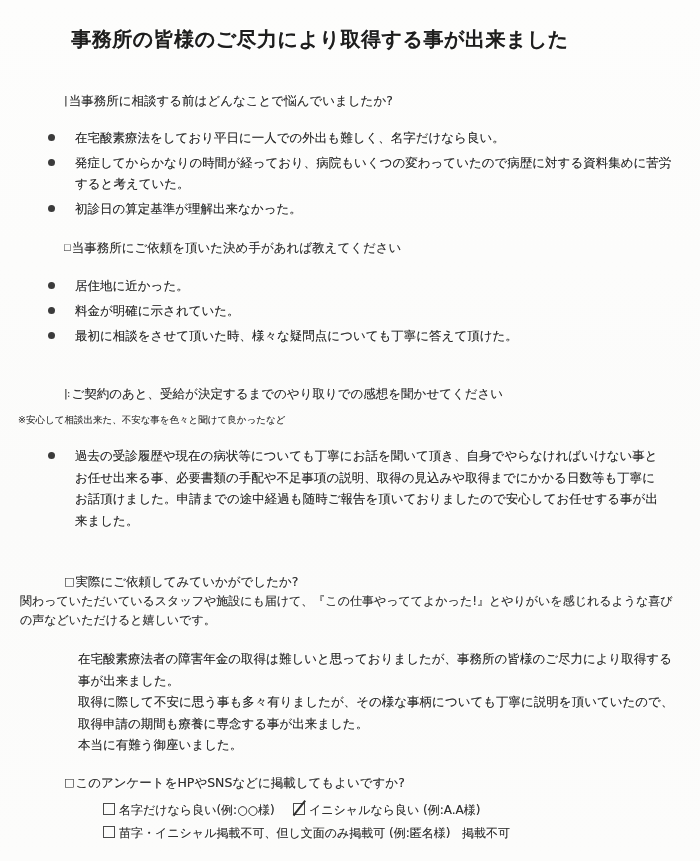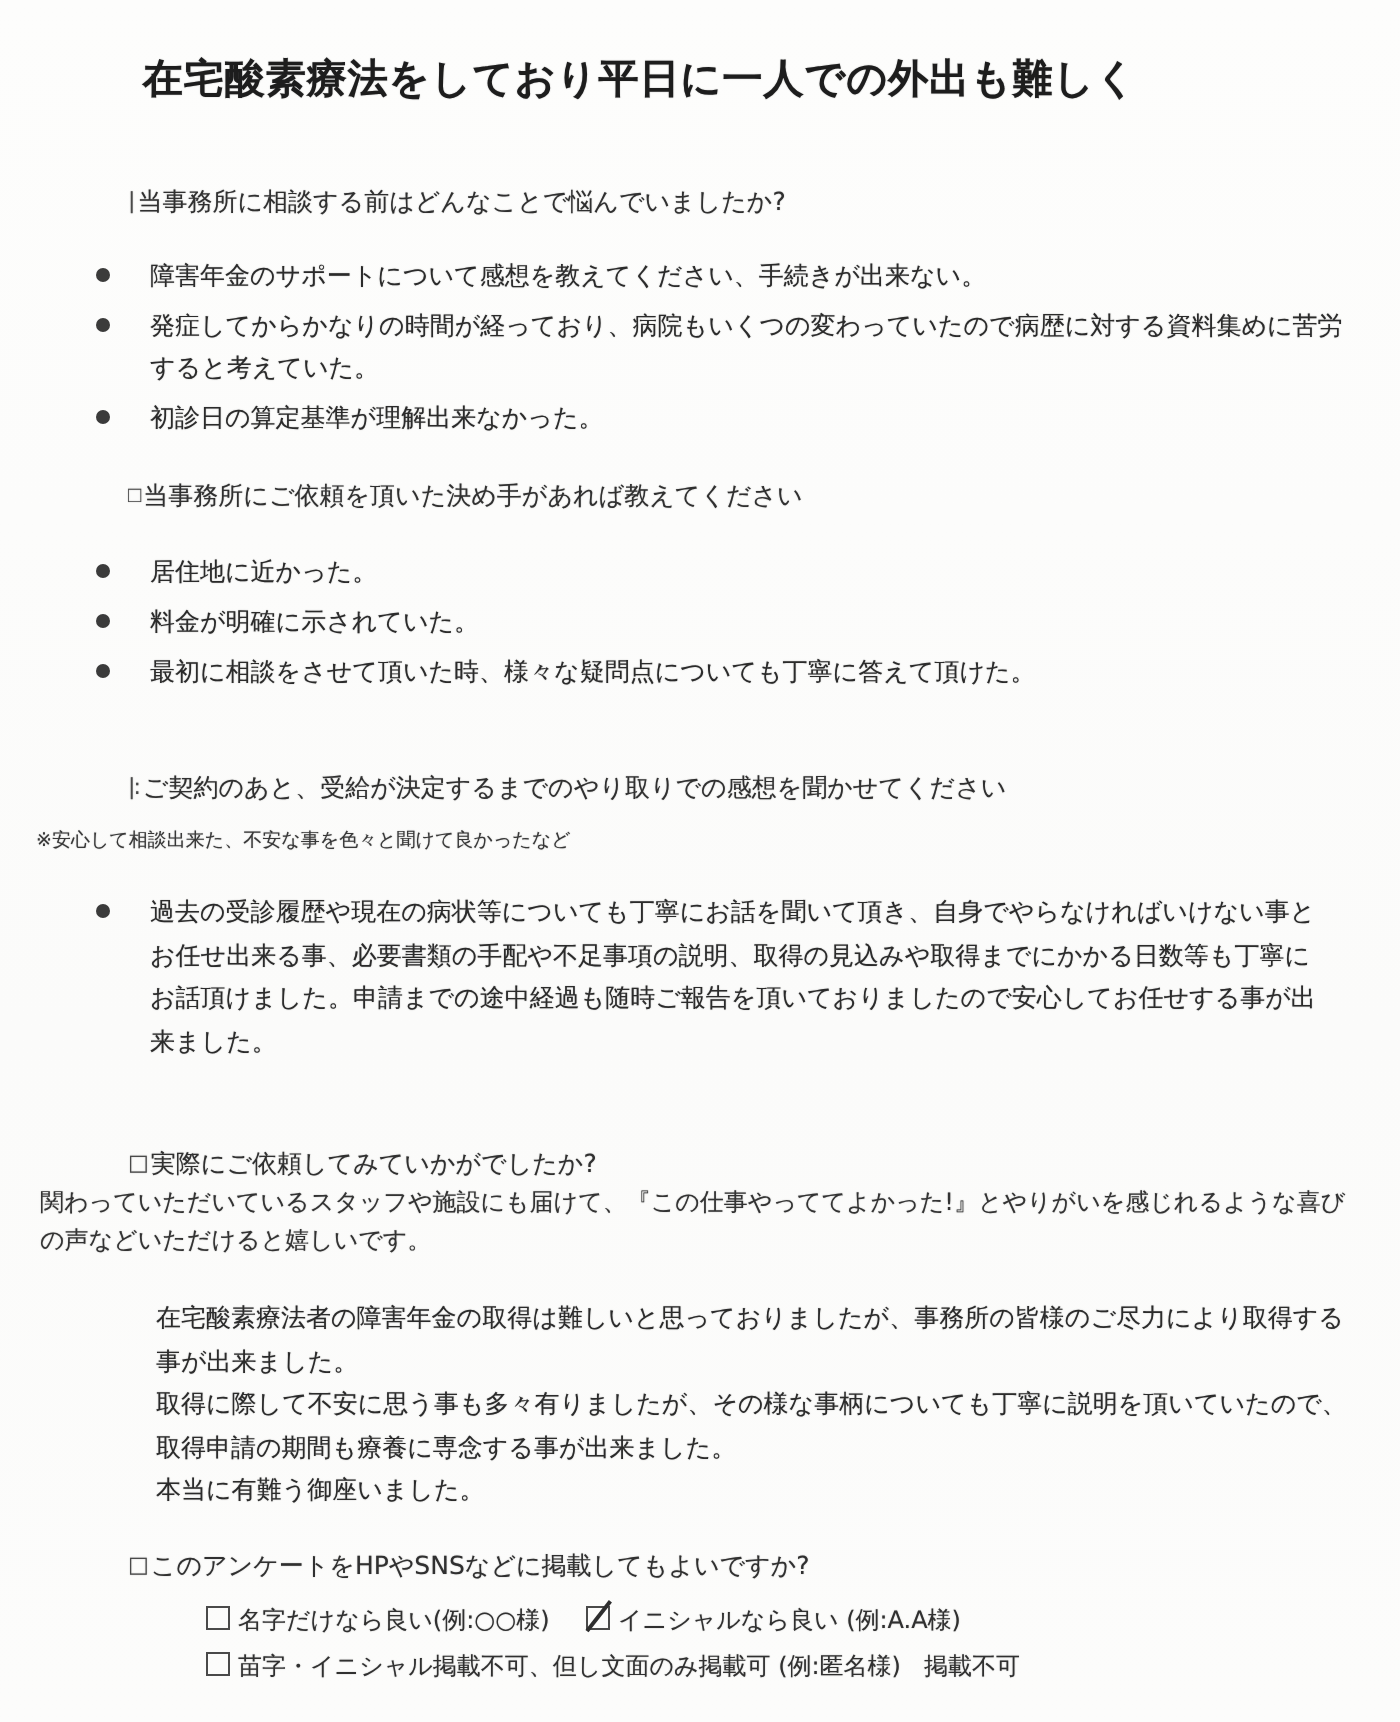--- a/index.html
+++ b/index.html
@@ -91,29 +91,29 @@
     width:19px; height:2.4px;
     background:#2e2e2e;
     transform:rotate(-52deg);
   }
 </style>
 </head>
 <body>
 
 <div class="page">
 
-  <h1 class="doc-title">在宅酸素療法をしており平日に一人での外出も難しく</h1>
+  <h1 class="doc-title">事務所の皆様のご尽力により取得する事が出来ました</h1>
 
   <div class="sec-heading" style="top:93px;">
     <span class="marker">|</span><span>当事務所に相談する前はどんなことで悩んでいましたか?</span>
   </div>
   <ul class="bullet-list" style="top:127px; width:630px;">
     <li class="bullet-item">
         <span class="dot"></span>
-        <span>障害年金のサポートについて感想を教えてください、手続きが出来ない。</span>
+        <span>在宅酸素療法をしており平日に一人での外出も難しく、名字だけなら良い。</span>
       </li>
     <li class="bullet-item">
         <span class="dot"></span>
         <span>発症してからかなりの時間が経っており、病院もいくつの変わっていたので病歴に対する資料集めに苦労すると考えていた。</span>
       </li>
     <li class="bullet-item">
         <span class="dot"></span>
         <span>初診日の算定基準が理解出来なかった。</span>
       </li>
   </ul>

